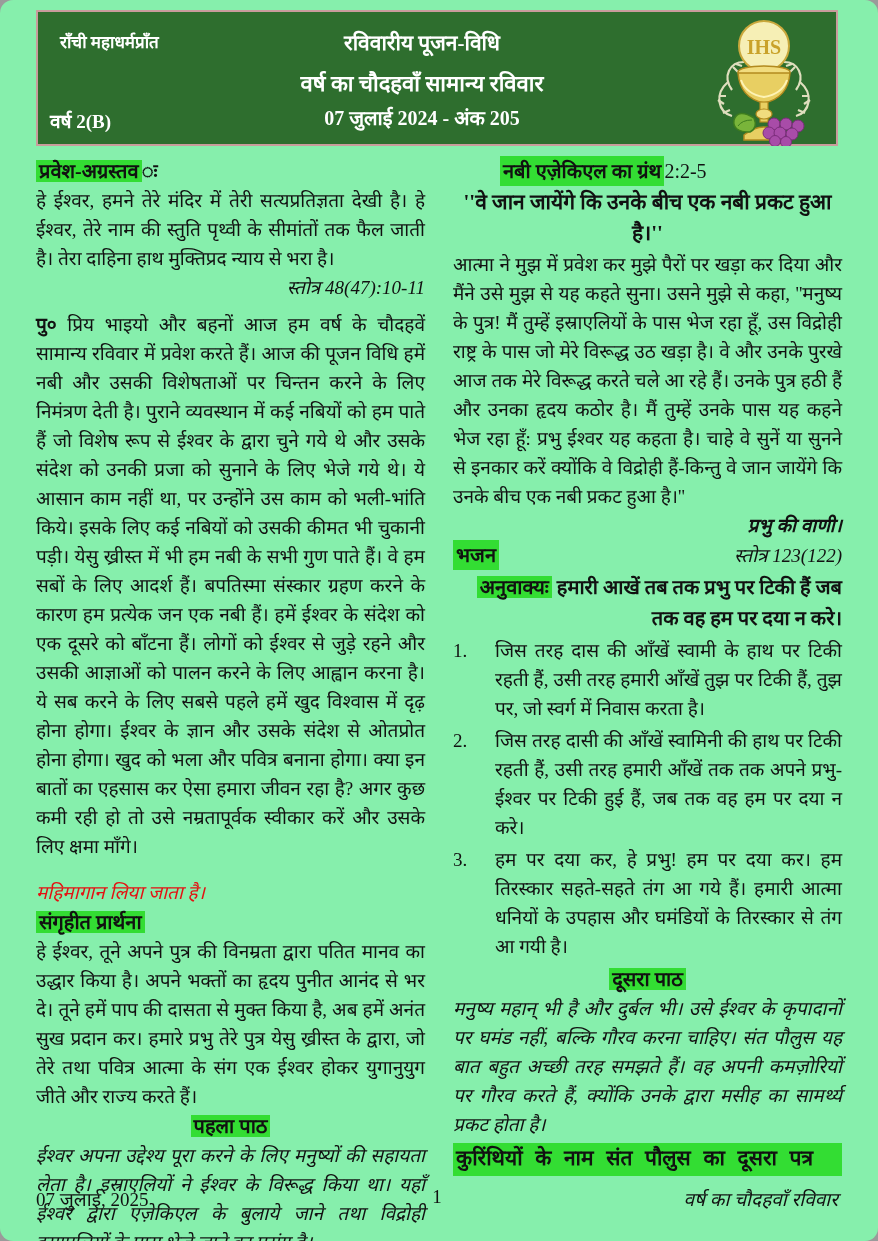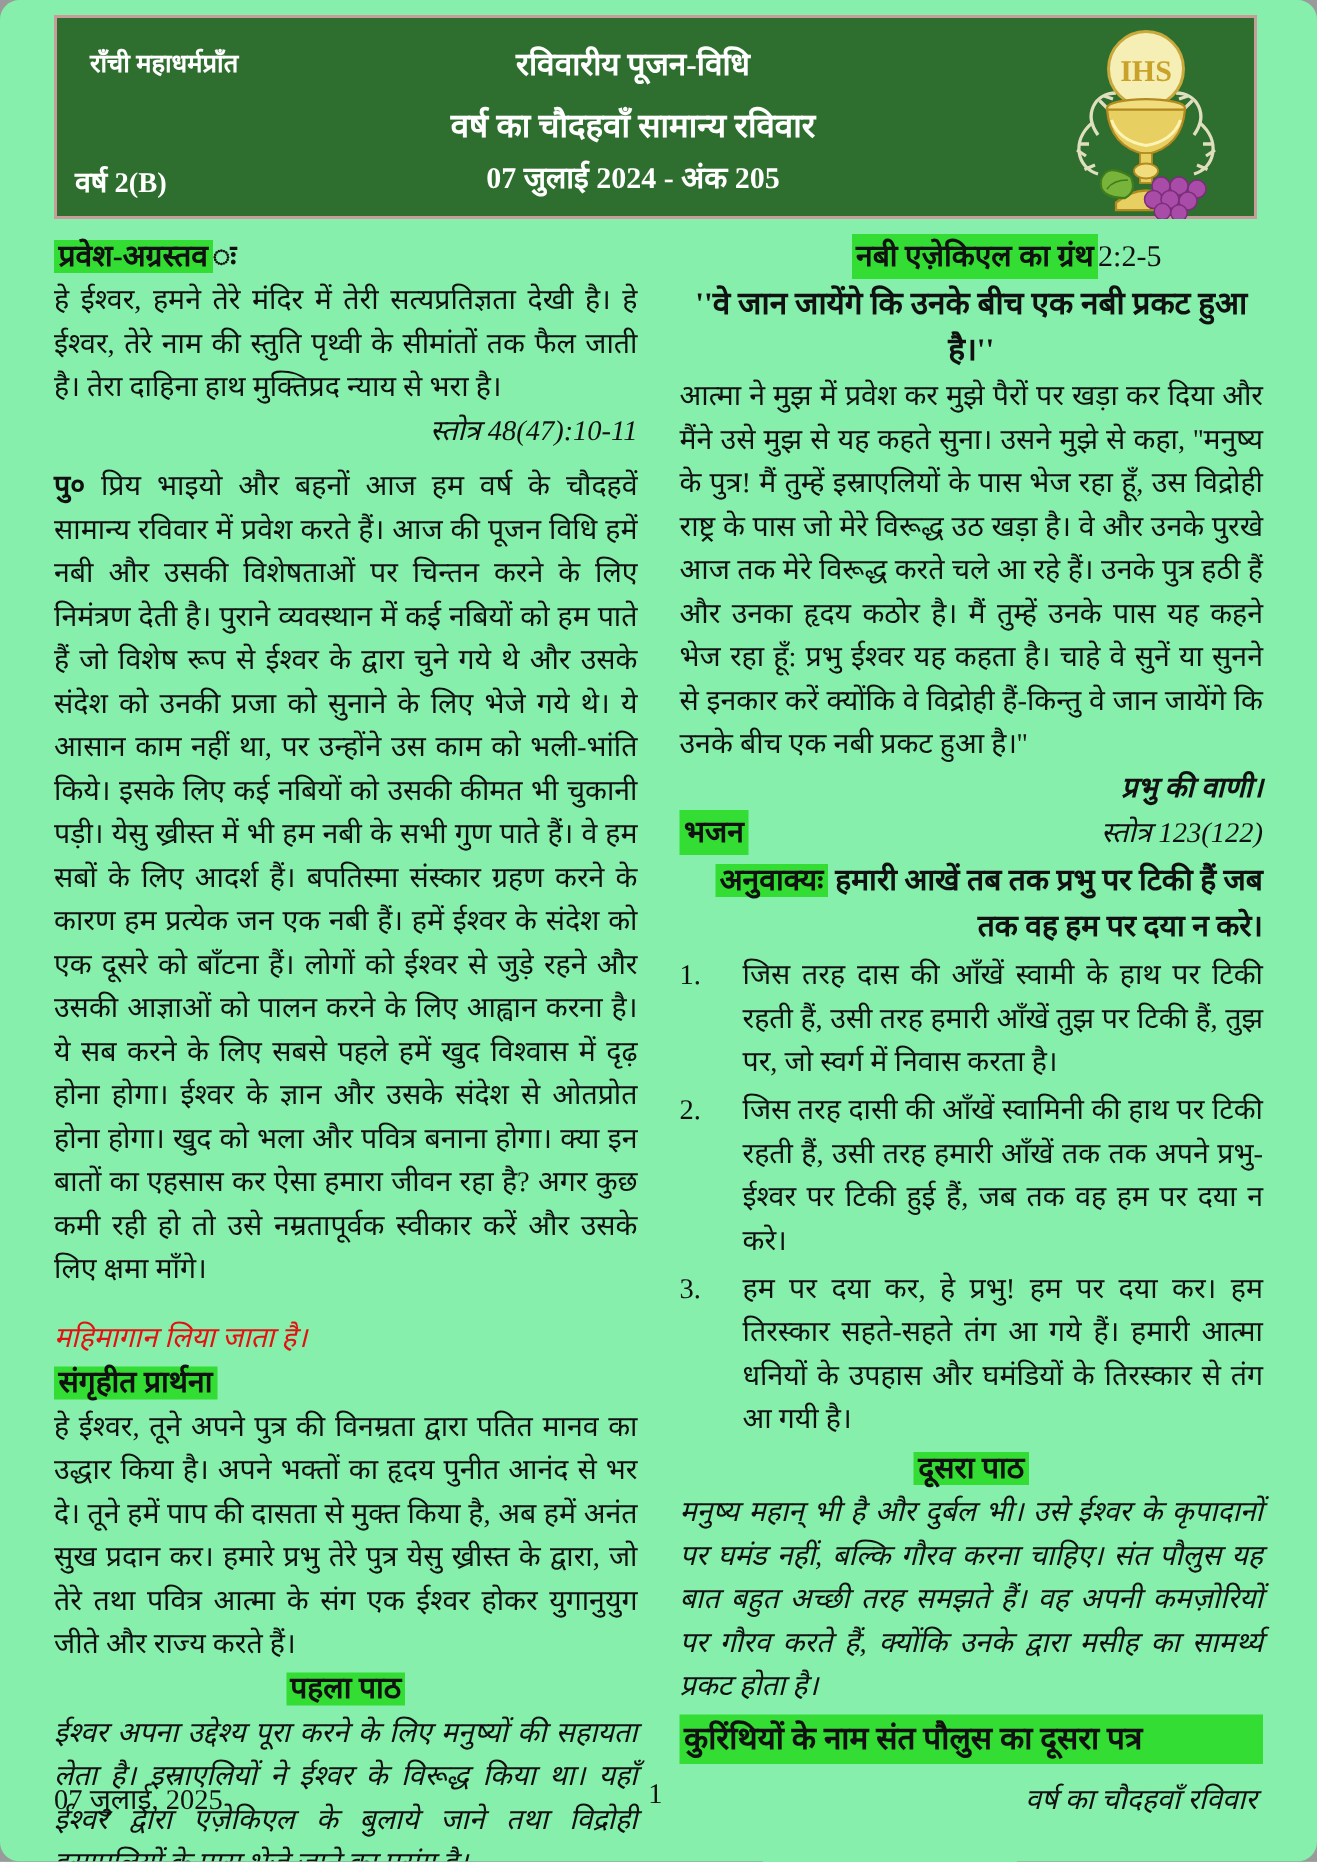--- a/index.html
+++ b/index.html
@@ -30,21 +30,21 @@
   .right-al{text-align:right;}
   .center{text-align:center;}
   .ref{font-size:19px;line-height:29px;}
   .rubric{color:#e31212;font-style:italic;font-size:19px;line-height:28px;margin-top:18px;}
   .quote{font-size:21px;font-weight:bold;line-height:31px;margin:1px 0;text-align:center;}
   .antiphon{font-size:20px;font-weight:bold;line-height:31px;text-align:right;margin:1px 0 2px 0;}
   .verse{display:flex;font-size:19px;line-height:29px;margin-bottom:3px;}
   .vnum{width:42px;flex:none;}
   .vtext{flex:1;text-align:justify;}
   .src-line{display:block;font-size:21px;font-weight:bold;background:#33dd33;line-height:33px;
-            margin-top:4px;padding:0 3px;}
+            margin-top:4px;padding:0 3px;font-family:Liberation Mono, monospace;}
   .gap-m{height:8px;}
 
   
   .pagefoot{position:absolute;left:36px;right:40px;top:1186px;display:flex;font-size:19px;}
   .pagefoot .f-l{flex:1;text-align:left;}
   .pagefoot .f-c{flex:1;text-align:center;}
   .pagefoot .f-r{flex:1;text-align:right;font-style:italic;}
 </style>
 </head>
 <body>
@@ -116,21 +116,21 @@
         <span class="hl">संगृहीत प्रार्थना</span>
       </div>
       <p class="body jt">हे ईश्वर, तूने अपने पुत्र की विनम्रता द्वारा पतित मानव का उद्धार किया है। अपने भक्तों का हृदय पुनीत आनंद से भर दे।  तूने हमें पाप की दासता से मुक्त किया है, अब हमें अनंत सुख प्रदान कर।  हमारे प्रभु तेरे पुत्र येसु ख्रीस्त के द्वारा, जो तेरे तथा पवित्र आत्मा के संग एक ईश्वर होकर युगानुयुग जीते और राज्य करते हैं।</p>
       <div class="sec-h center">
         <span class="hl">पहला पाठ</span>
       </div>
       <p class="body jt italic">ईश्वर अपना उद्देश्य पूरा करने के लिए मनुष्यों की सहायता लेता है।  इस्राएलियों ने ईश्वर के विरूद्ध किया था। यहाँ ईश्वर द्वारा एज़ेकिएल के बुलाये जाने तथा विद्रोही इस्राएलियों के पास भेजे जाने का प्रसंग है।</p>
     </div>
 
     <div class="col">
-      <div class="sec-h" style="display:flex;justify-content:center;align-items:baseline;padding-left:47px;">
+      <div class="sec-h" style="display:flex;justify-content:flex-start;align-items:baseline;padding-left:47px;">
         <span class="hl">नबी एज़ेकिएल का ग्रंथ</span>
         <span style="font-weight:normal;">2:2-5</span>
       </div>
       <div class="quote">''वे जान जायेंगे कि उनके बीच एक नबी प्रकट हुआ है।''</div>
       <p class="body jt">आत्मा ने मुझ में प्रवेश कर मुझे पैरों पर खड़ा कर दिया और मैंने उसे मुझ से यह कहते सुना।  उसने मुझे से कहा, ''मनुष्य के पुत्र! मैं तुम्हें इस्राएलियों के पास भेज रहा हूँ, उस विद्रोही राष्ट्र के पास जो मेरे विरूद्ध उठ खड़ा है।  वे और उनके पुरखे आज तक मेरे विरूद्ध करते चले आ रहे हैं।  उनके पुत्र हठी हैं और उनका हृदय कठोर है।  मैं तुम्हें उनके पास यह कहने भेज रहा हूँ: प्रभु ईश्वर यह कहता है।  चाहे वे सुनें या सुनने से इनकार करें क्योंकि वे विद्रोही हैं-किन्तु वे जान जायेंगे कि उनके बीच एक नबी प्रकट हुआ है।''</p>
       <div class="ref italic bold right-al">प्रभु की वाणी।</div>
       <div class="sec-h" style="display:flex;justify-content:space-between;align-items:baseline;">
         <span class="hl">भजन</span>
         <span class="italic" style="font-weight:normal;font-size:19px;">स्तोत्र 123(122)</span>
       </div>

